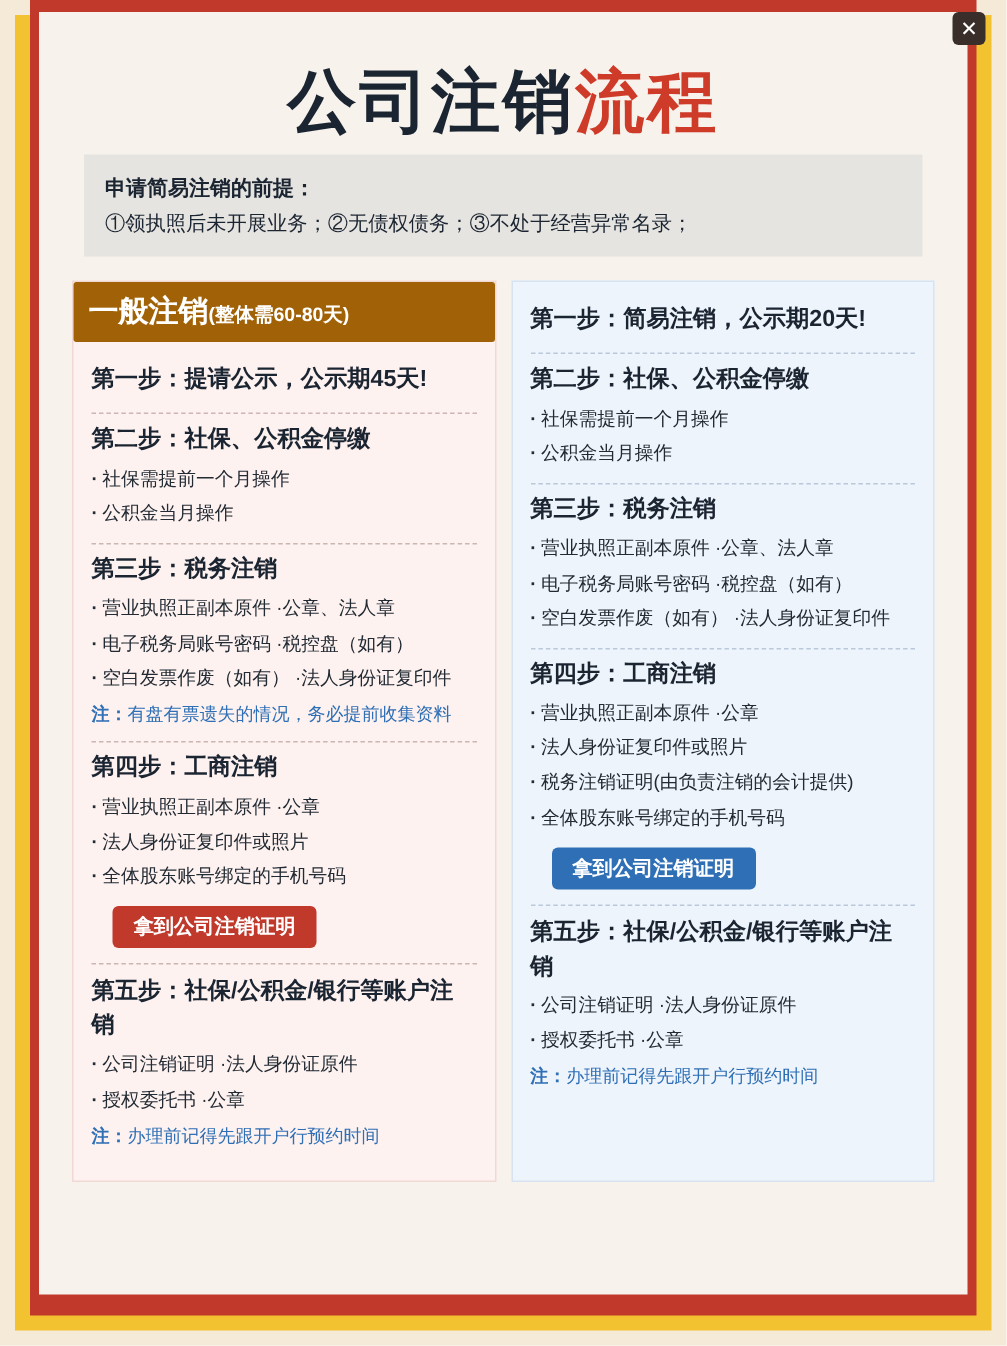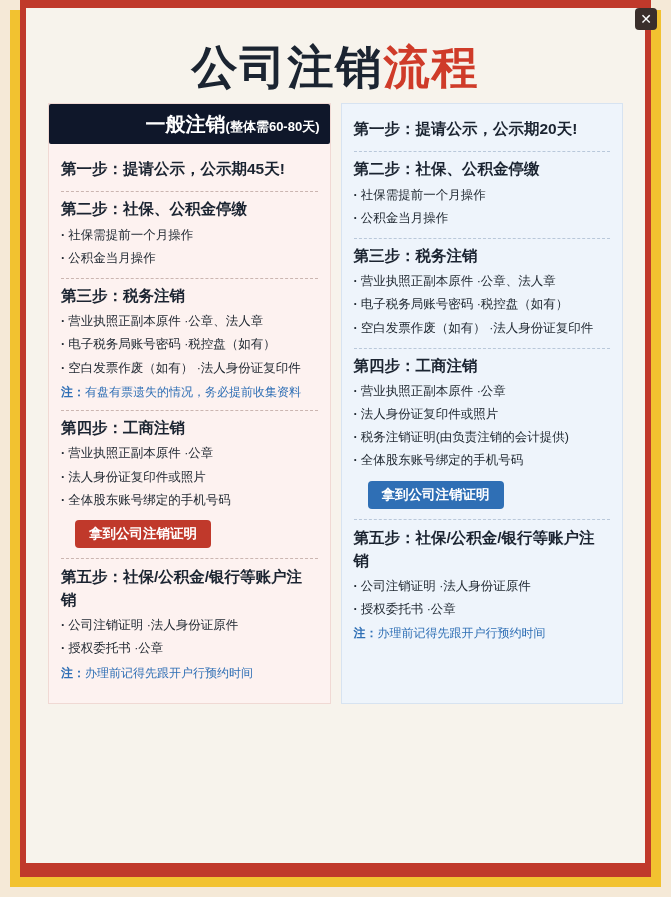--- a/index.html
+++ b/index.html
@@ -110,21 +110,21 @@
     font-weight: bold;
     padding: 9px 10px;
     font-size: 20px;
     line-height: 1.1;
     border-radius: 2px;
   }
   .col-head .sub {
     font-size: 13px;
     font-weight: bold;
   }
-  .head-red { background: #0f172a; text-align: right; }
+  .head-red { background: #a16207; }
   .head-blue { background: #2f6fb5; }
   .col-body {
     padding: 8px 12px 4px 12px;
   }
   .step {
     padding: 6px 0 8px 0;
     border-bottom: 1px dashed #cbb6b1;
   }
   .col-right .step {
     border-bottom: 1px dashed #b9c8da;
@@ -199,20 +199,24 @@
   <div class="frame-inner"></div>
 
   <div class="close-btn">✕</div>
 
   <div class="content">
 
     <div class="title">
       <span>公司注销</span><span class="accent">流程</span>
     </div>
 
+    <div class="premise">
+      <div class="p-title">申请简易注销的前提：</div>
+      <div>①领执照后未开展业务；②无债权债务；③不处于经营异常名录；</div>
+    </div>
 
     <div class="columns">
 
       <div class="col col-left">
         <div class="col-head head-red">
           <span>一般注销</span><span class="sub">(整体需60-80天)</span>
         </div>
         <div class="col-body">
 
           <div class="step">
@@ -260,21 +264,21 @@
             </div>
           </div>
 
         </div>
       </div>
 
       <div class="col col-right">
         <div class="col-body">
 
           <div class="step">
-            <div class="step-title">第一步：提请公示，公示期20天!</div>
+            <div class="step-title">第一步：简易注销，公示期20天!</div>
           </div>
 
           <div class="step">
             <div class="step-title">第二步：社保、公积金停缴</div>
             <ul class="bullets">
               <li>社保需提前一个月操作</li>
               <li>公积金当月操作</li>
             </ul>
           </div>
 

